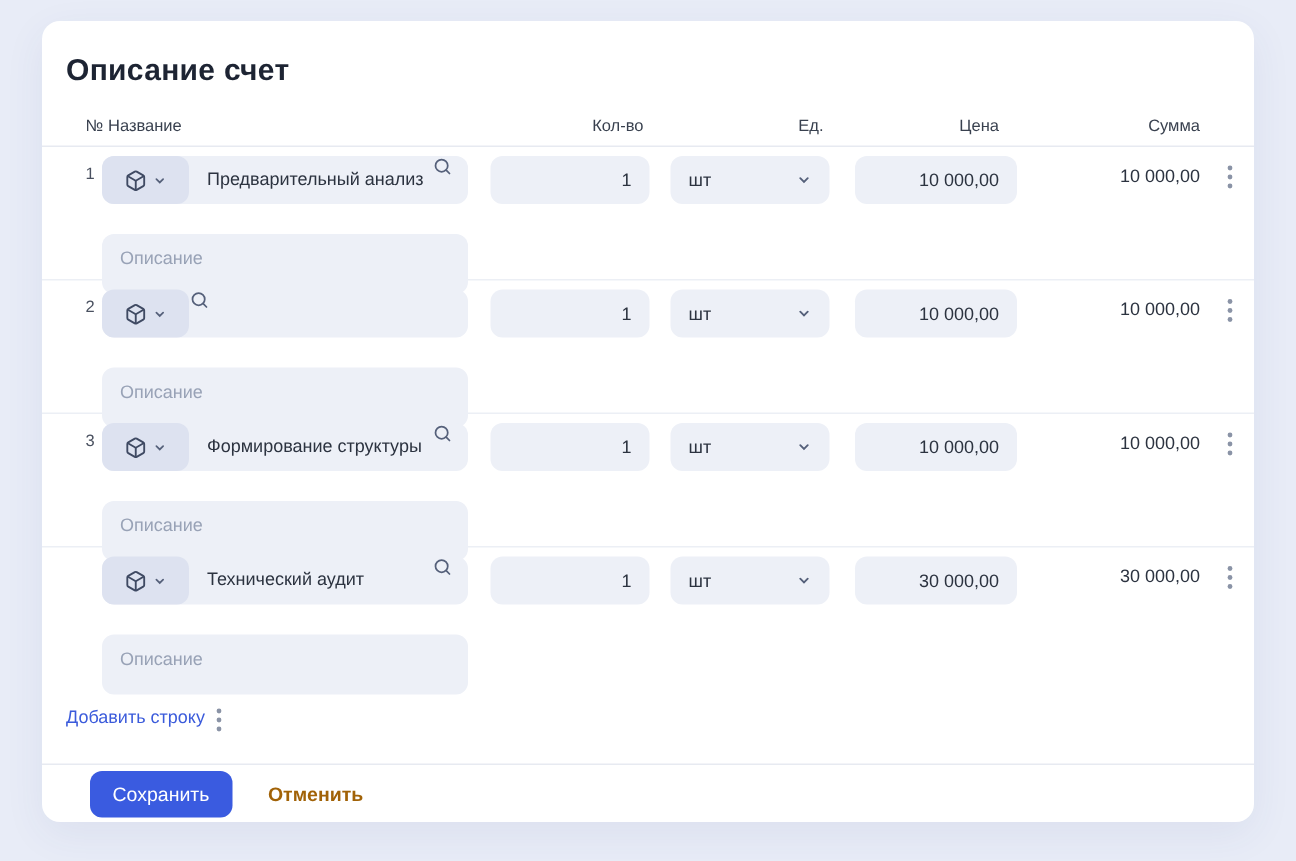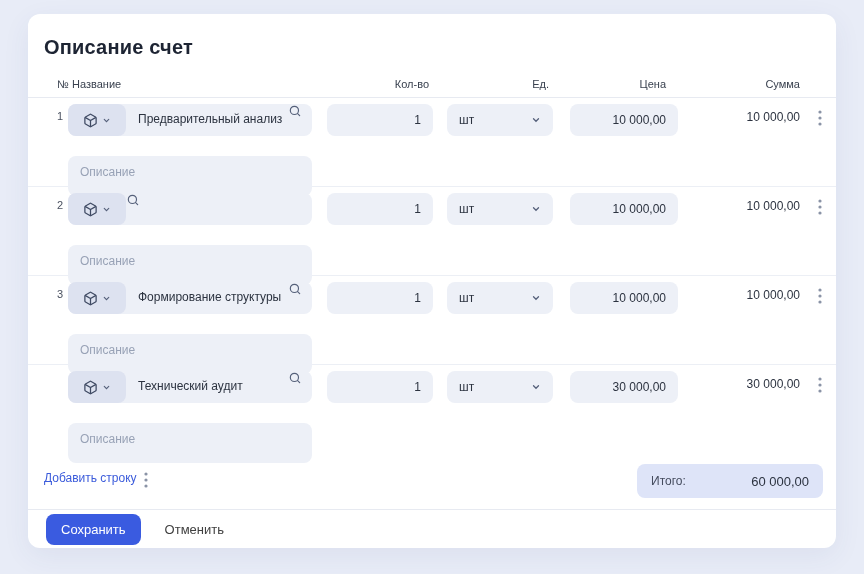--- a/index.html
+++ b/index.html
@@ -69,25 +69,25 @@
   .add-kebab { position:absolute; left:108px; top:455px; width:20px; height:22px; background:none;
                border:none; cursor:pointer; display:flex; align-items:center; justify-content:center; }
 
   .total-box { position:absolute; left:609px; top:450px; width:186px; height:34px;
                background:#dee4f8; border-radius:8px; display:flex; align-items:center;
                justify-content:space-between; padding:0 14px; }
   .total-label { font-size:12px; font-weight:500; color:#454c5e; }
   .total-value { font-size:13px; font-weight:500; color:#2c3340; }
 
   .footer-bar { position:absolute; left:0; right:0; top:495px; border-top:1px solid #e7eaf1;
-                height:39px; display:flex; align-items:center; padding-left:18px; gap:16px; }
+                height:39px; display:flex; align-items:center; padding-left:32px; gap:16px; }
   .btn-save { height:31px; padding:0 15px; background:#3a5be0; color:#ffffff; border:none;
               border-radius:8px; font-family:inherit; font-size:13px; font-weight:500; cursor:pointer; }
-  .btn-cancel { height:31px; padding:0 8px; background:none; border:none; color:#404040;
-                font-family:inherit; font-size:13px; cursor:pointer; }
+  .btn-cancel { height:31px; padding:0 8px; background:none; border:none; color:#a16207;
+                font-family:inherit; font-size:13px; cursor:pointer;font-weight:bold; }
 
   svg { display:block; }
 </style>
 </head>
 <body>
 
 <div class="card">
 
   <div class="title">Описание счет</div>
 
@@ -303,23 +303,19 @@
   <button class="add-kebab">
       <span>
         <svg width="4" height="16" viewBox="0 0 4 16" fill="#8a93a6">
           <circle cx="2" cy="2" r="1.6"></circle>
           <circle cx="2" cy="8" r="1.6"></circle>
           <circle cx="2" cy="14" r="1.6"></circle>
         </svg>
       </span>
     </button>
 
-  <div class="total-box">
-    <span class="total-label">Итого:</span>
-    <span class="total-value">60 000,00</span>
-  </div>
 
   <div class="footer-bar">
     <button class="btn-save">Сохранить</button>
     <button class="btn-cancel">Отменить</button>
   </div>
 
 </div>
 
 </body></html>

